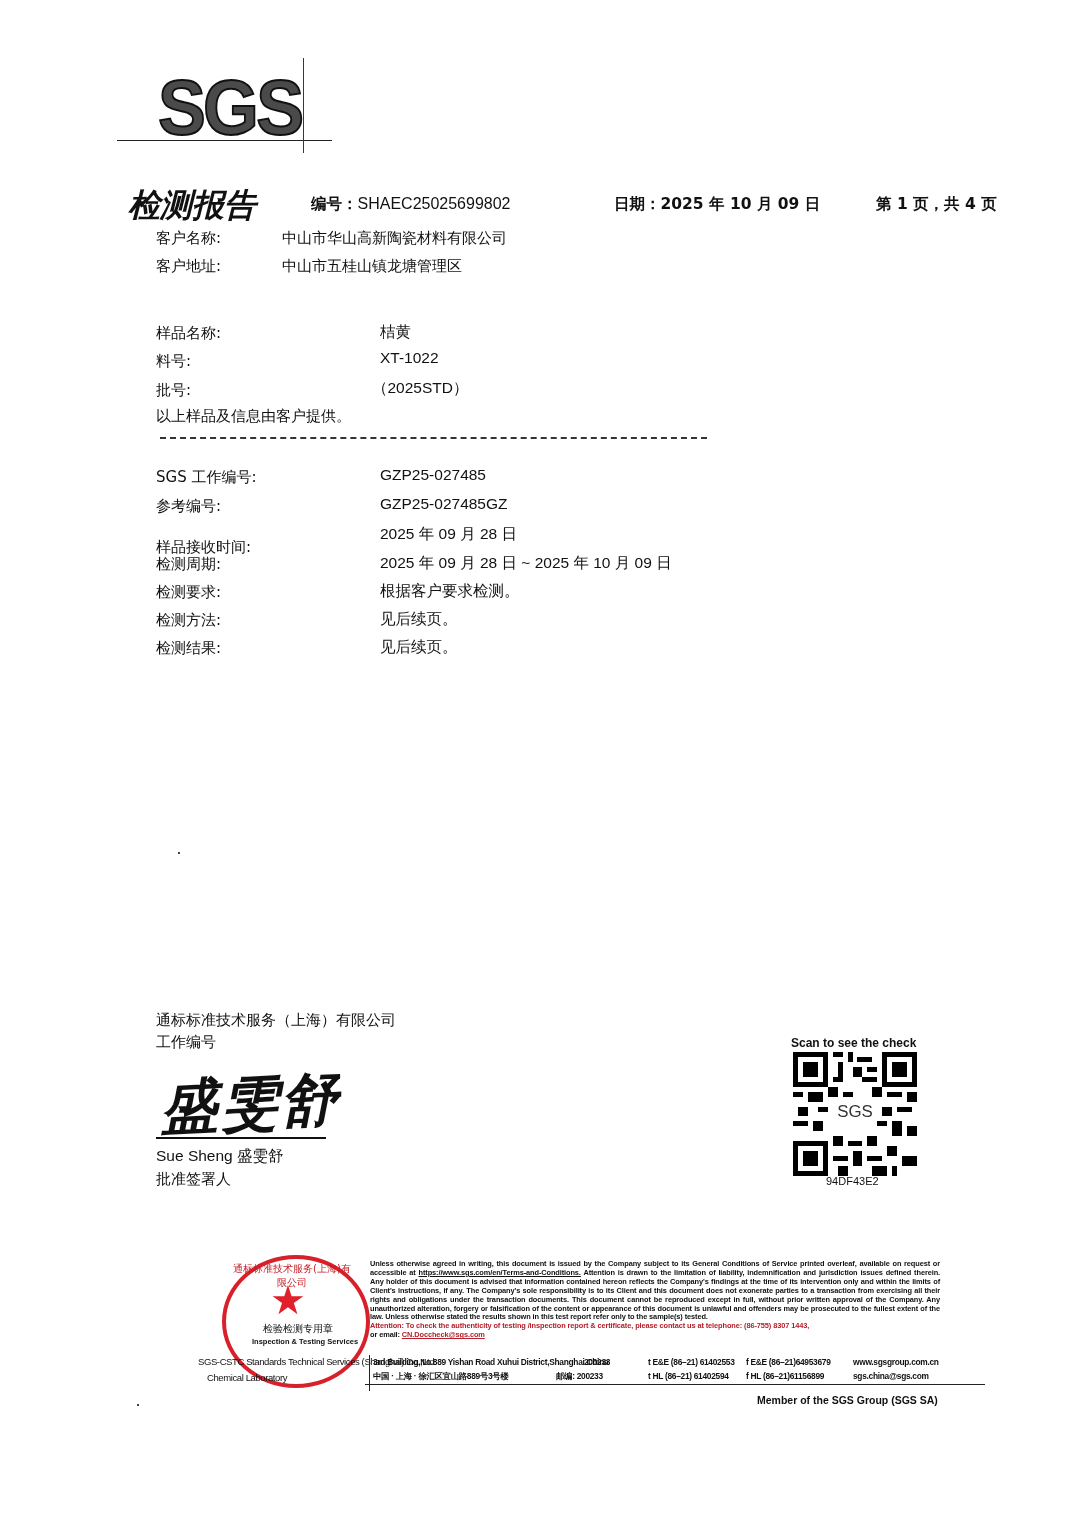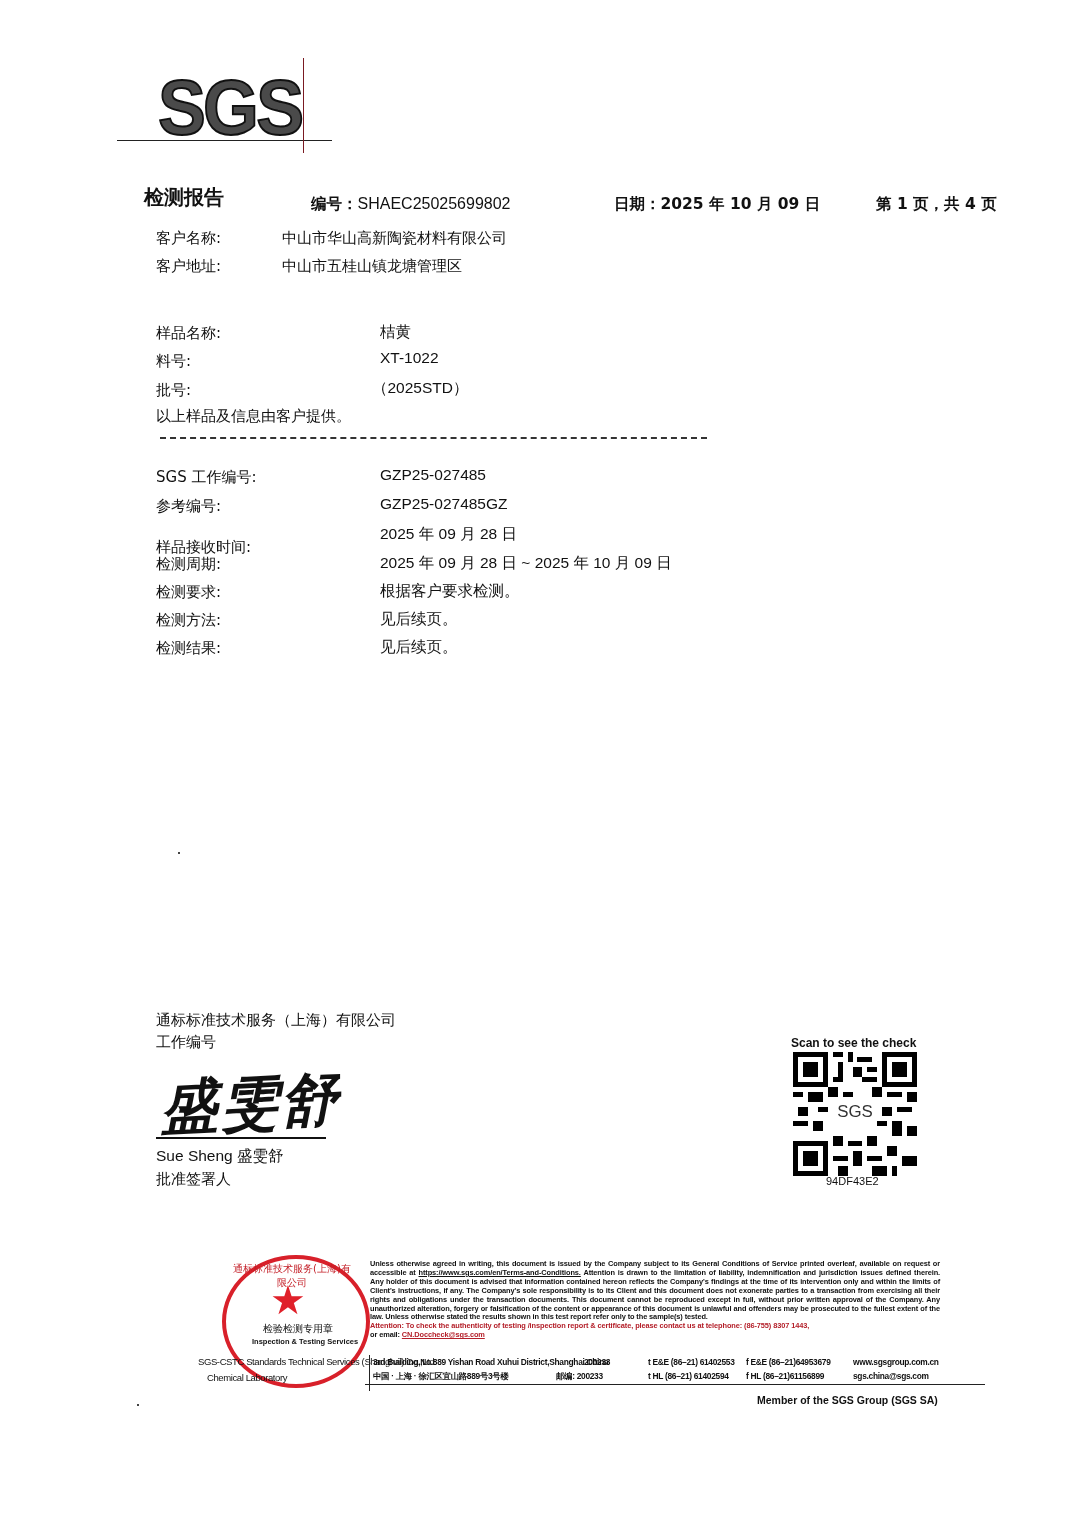--- a/index.html
+++ b/index.html
@@ -6,21 +6,21 @@
   body { width:1080px; height:1524px; position:relative; overflow:hidden;
          font-family:"DejaVu Sans", "Liberation Sans", sans-serif; color:#111; }
   .abs { position:absolute; }
   
   .logo { left:158px; top:68px; font-family:"Liberation Sans", sans-serif; font-weight:bold;
           font-size:78px; letter-spacing:-3px; color:#4a4a4a; line-height:1;
           -webkit-text-stroke:2px #111; transform:scaleX(0.92); transform-origin:left top; }
   .logo-hline { left:117px; top:140px; width:215px; height:1px; background:#222; }
   .logo-vline { left:303px; top:58px; width:1px; height:95px; background:#7a1a22; }
 
-  .title { left:144px; top:184px; font-size:20px; font-weight:bold; }
+  .title { left:128px; top:184px; font-size:32px; font-weight:bold;font-style:italic; }
   .hdr { top:194px; font-size:15.5px; font-weight:bold; }
   .hdr .val { font-family:"Liberation Sans", sans-serif; font-weight:normal; font-size:16px; }
   .lbl { position:absolute; font-size:15px; }
   .val2 { position:absolute; font-family:"Liberation Sans", "DejaVu Sans", sans-serif; font-size:15.5px; }
 
   .dash { left:160px; top:437px; width:547px; height:0; border-top:2px dashed #333; }
 
   .sig-line { left:156px; top:1137px; width:170px; height:2px; background:#111; }
   .sig-mark { left:160px; top:1065px; font-family:"DejaVu Serif", serif; font-size:58px; font-weight:bold;
               font-style:italic; letter-spacing:2px; transform:rotate(-3deg); color:#111; }

